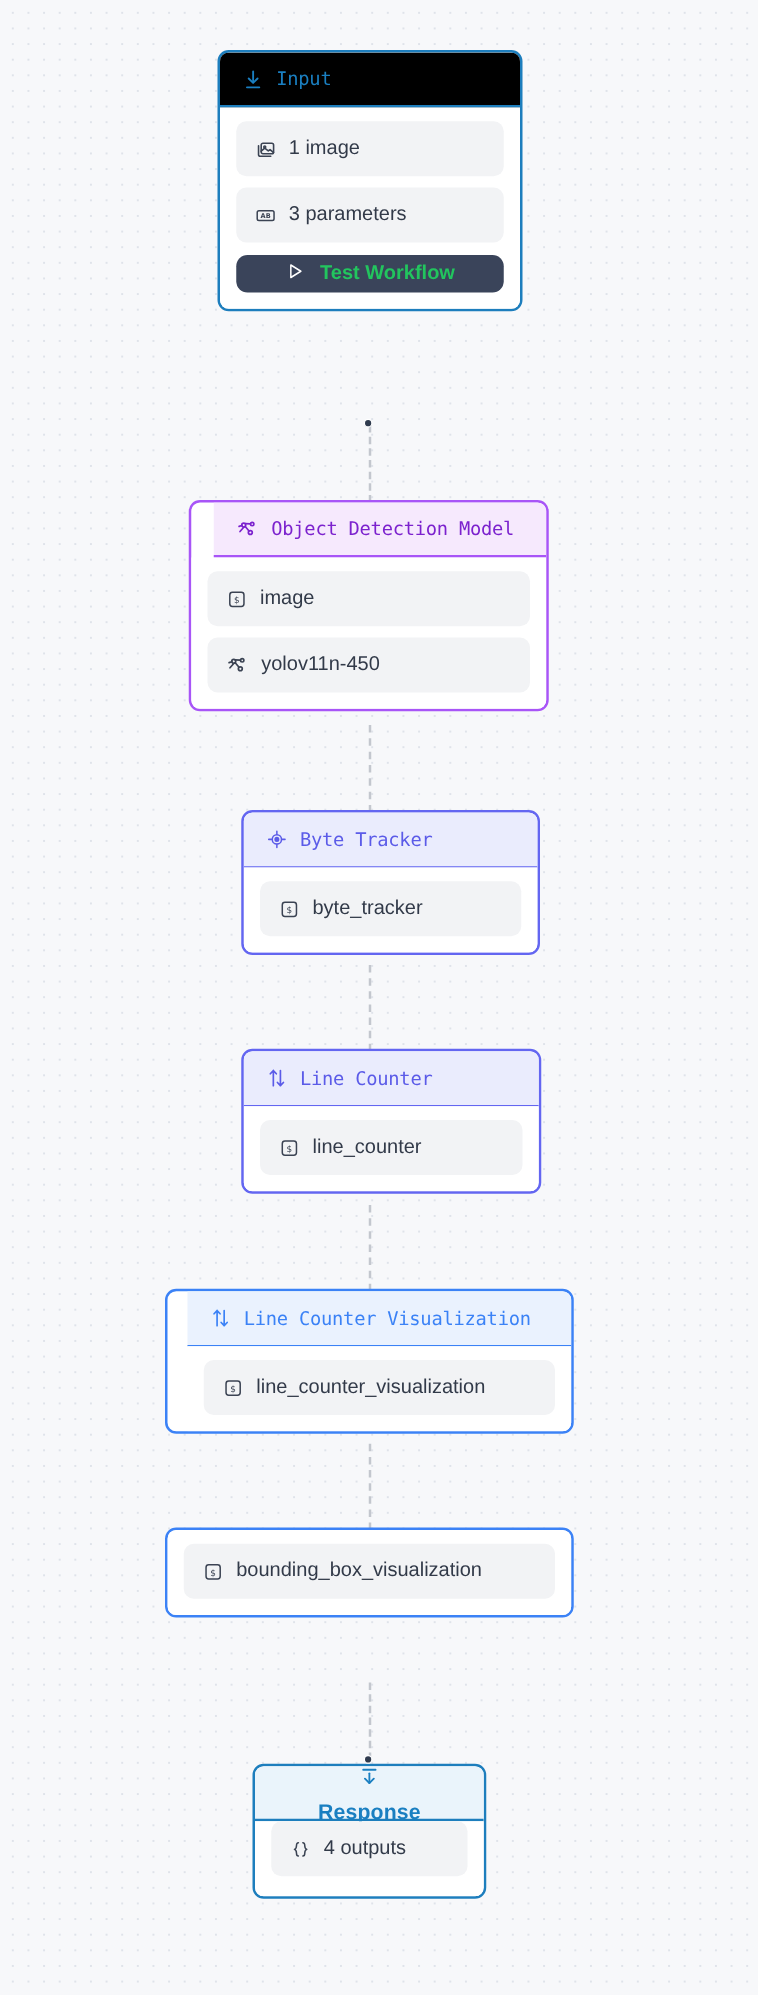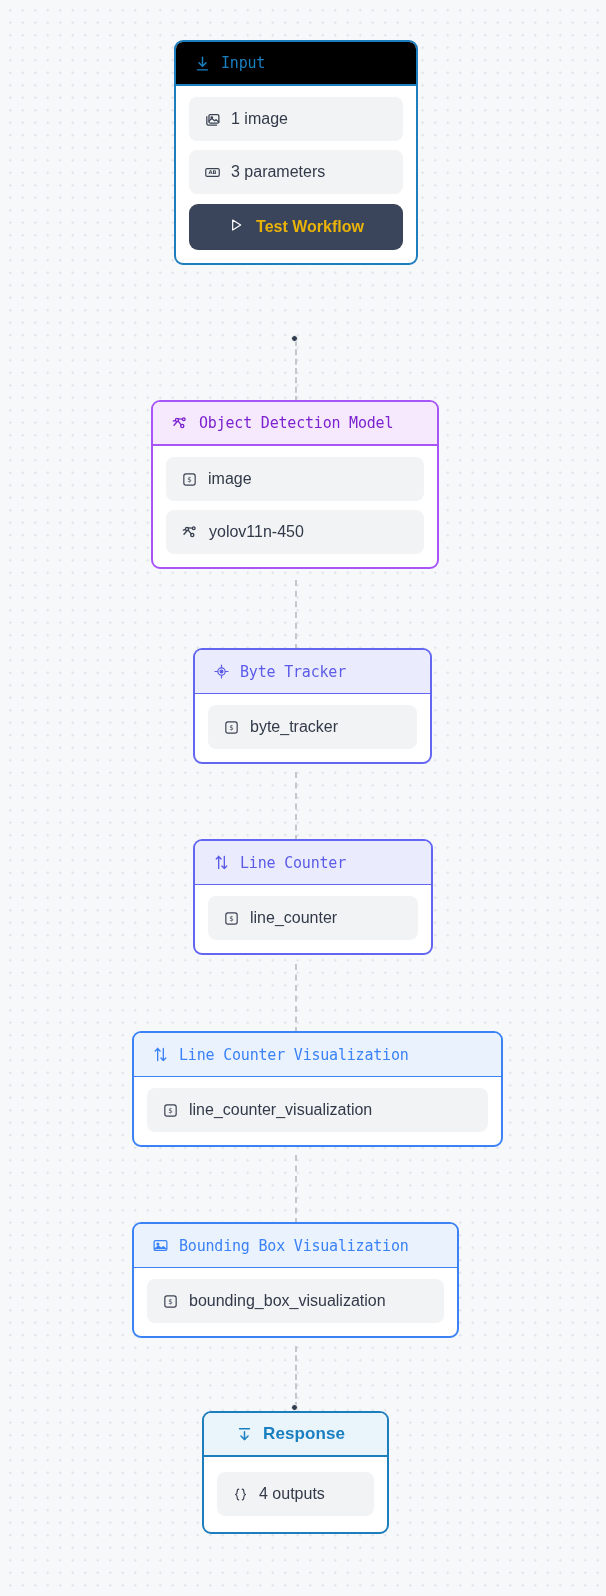--- a/index.html
+++ b/index.html
@@ -58,21 +58,20 @@
     font-family: "DejaVu Sans Mono", monospace;
     font-size: 15px;
     letter-spacing: -0.2px;
   }
   .node-body {
     padding: 11px 13px 13px 13px;
     display: flex;
     flex-direction: column;
     gap: 9px;
     background: #ffffff;
-    border-radius: 13px;
   }
   .chip {
     display: flex;
     align-items: center;
     gap: 10px;
     background: #f2f3f5;
     border-radius: 8px;
     height: 44px;
     padding: 0 15px;
     font-size: 16px;
@@ -91,39 +90,40 @@
     background: #000000;
     color: #1a7fc1;
     border-bottom: 2px solid #1d7ebd;
   }
   .btn-test {
     display: flex;
     align-items: center;
     justify-content: center;
     gap: 12px;
     background: #3a445a;
-    color: #eab308;
+    color: #22c55e;
     font-weight: bold;
     font-size: 16px;
-    height: 46px;
+    height: 30px;
     border-radius: 9px;
     border: none;
     cursor: pointer;
     margin-top: 1px;
   }
 
   
   #node-odm {
     left: 151px; top: 400px; width: 288px;
     border: 2px solid #a855f7;
   }
   #node-odm .node-header {
     background: #f6e9fd;
     color: #7c22ce;
     border-bottom: 2px solid #a855f7;
+    margin-left: 18px;
   }
 
   
   #node-bt {
     left: 193px; top: 648px; width: 239px;
     border: 2px solid #6366f1;
   }
   #node-bt .node-header {
     background: #eaecfd;
     color: #5b5be8;
@@ -136,22 +136,23 @@
     border: 2px solid #6366f1;
   }
   #node-lc .node-header {
     background: #eaecfd;
     color: #5b5be8;
     border-bottom: 1.5px solid #6366f1;
   }
 
   
   #node-lcv {
-    left: 132px; top: 1031px; width: 371px;
+    left: 132px; top: 1031px; width: 327px;
     border: 2px solid #3b82f6;
+    padding-left: 16px;
   }
   #node-lcv .node-header {
     background: #eaf2fe;
     color: #3b82f6;
     border-bottom: 1.5px solid #3b82f6;
   }
 
   
   #node-bbv {
     left: 132px; top: 1222px; width: 327px;
@@ -168,22 +169,23 @@
     left: 202px; top: 1411px; width: 187px;
     border: 2px solid #1d7ebd;
   }
   #node-resp .node-header {
     background: #eaf4fb;
     color: #1a7fc1;
     border-bottom: 2px solid #1d7ebd;
     font-weight: bold;
     font-size: 17px;
     padding: 0 32px;
-  }
-  #node-resp .node-body { padding: 15px 13px 16px 13px; }
+    flex-direction: column;
+  }
+  #node-resp .node-body { padding: 0 13px 16px 13px; }
 
   .hdr-text { white-space: nowrap; }
   .chip-text { white-space: nowrap; }
 </style>
 </head>
 <body>
 
 <div id="canvas">
 
   <div class="edge" style="top:340px;height:62px;"></div>
@@ -339,30 +341,20 @@
             <rect x="4" y="4" width="16" height="16" rx="3"></rect>
             <text x="12" y="16.2" font-family="DejaVu Sans, sans-serif" font-size="10" fill="#3b4353" stroke="none" text-anchor="middle">$</text>
           </svg>
         </span>
         <span class="chip-text">line_counter_visualization</span>
       </div>
     </div>
   </div>
 
   <div class="node" id="node-bbv">
-    <div class="node-header mono">
-      <span class="hdr-ic">
-        <svg width="17" height="17" viewBox="0 0 24 24" fill="none" stroke="#3b82f6" stroke-width="1.8" stroke-linecap="round" stroke-linejoin="round">
-          <rect x="3" y="5" width="18" height="14" rx="2"></rect>
-          <circle cx="8.3" cy="10" r="1.3" fill="#3b82f6"></circle>
-          <path d="M4 17l5-4.4 4 3.4 3-2.4 4 3.4" fill="#3b82f6" stroke="#3b82f6"></path>
-        </svg>
-      </span>
-      <span class="hdr-text">Bounding Box Visualization</span>
-    </div>
     <div class="node-body">
       <div class="chip">
         <span class="ic">
           <svg width="17" height="17" viewBox="0 0 24 24" fill="none" stroke="#3b4353" stroke-width="1.7" stroke-linejoin="round">
             <rect x="4" y="4" width="16" height="16" rx="3"></rect>
             <text x="12" y="16.2" font-family="DejaVu Sans, sans-serif" font-size="10" fill="#3b4353" stroke="none" text-anchor="middle">$</text>
           </svg>
         </span>
         <span class="chip-text">bounding_box_visualization</span>
       </div>

